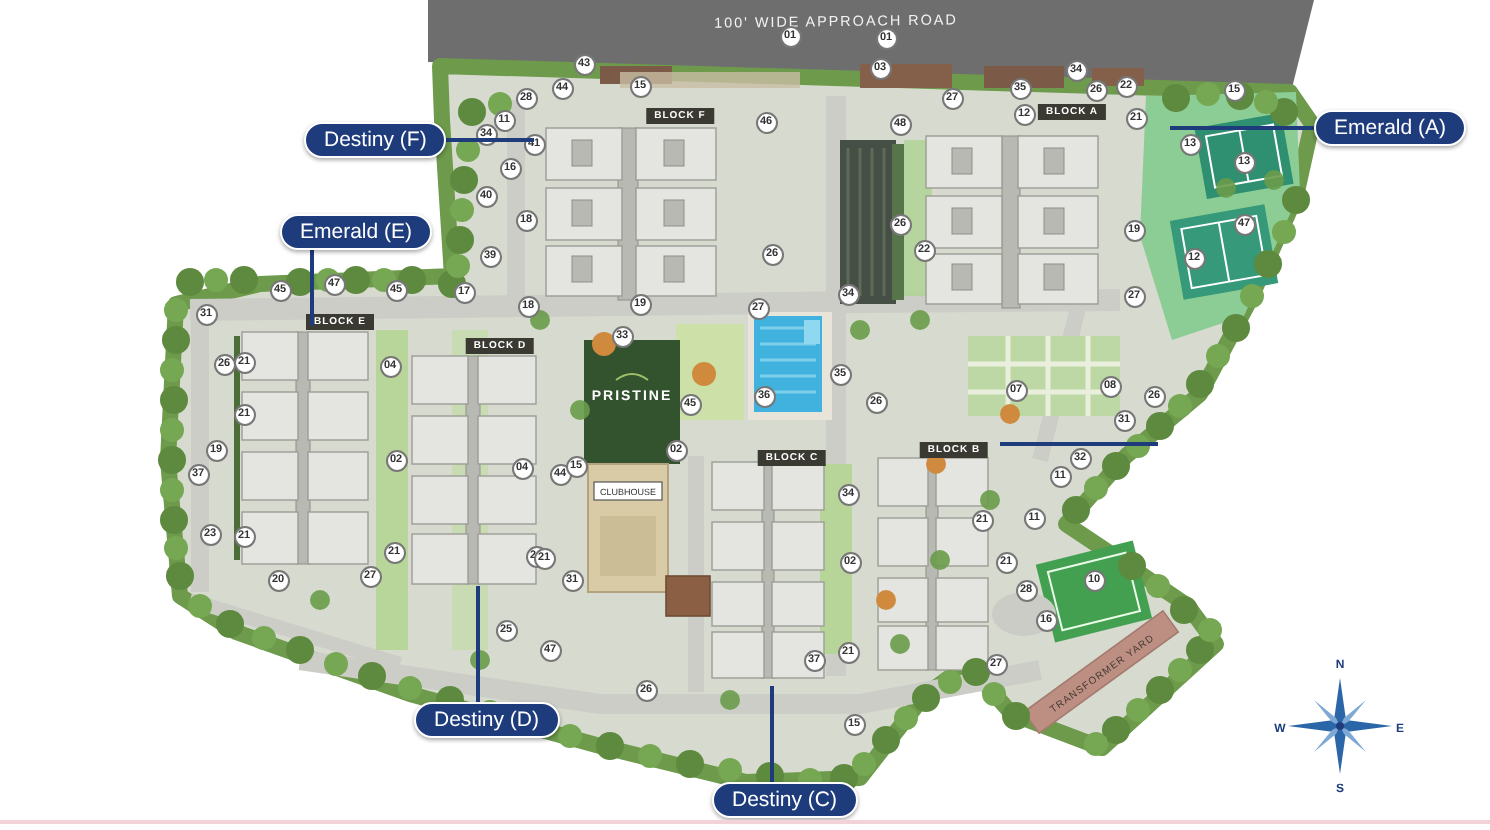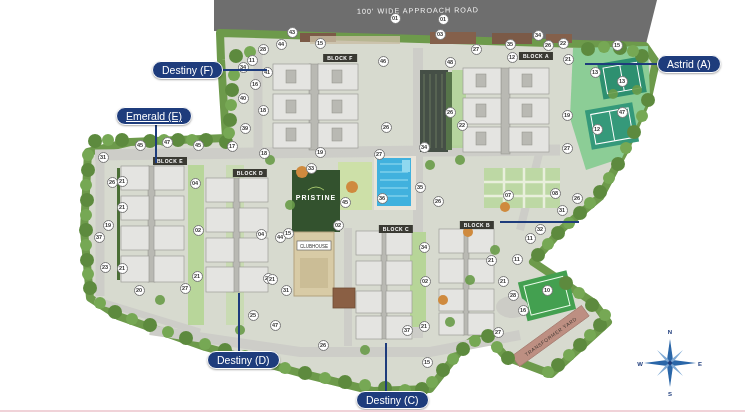--- a/index.html
+++ b/index.html
@@ -421,23 +421,23 @@
       <div class="marker" style="left: 485.5px; top: 254.5px;">21</div>
       <div class="blockbar" style="left: 340px; top: 58px;">BLOCK F</div>
       <div class="blockbar" style="left: 536px; top: 56px;">BLOCK A</div>
       <div class="blockbar" style="left: 170px; top: 161px;">BLOCK E</div>
       <div class="blockbar" style="left: 250px; top: 173px;">BLOCK D</div>
       <div class="blockbar" style="left: 396px; top: 229px;">BLOCK C</div>
       <div class="blockbar" style="left: 477px; top: 225px;">BLOCK B</div>
       <div class="callout-line" style="left: 216px; top: 69.25px; width: 51px; height: 1.5px;"></div>
       <div class="pill" style="left: 152px; top: 61px;">Destiny (F)</div>
       <div class="callout-line" style="left: 585px; top: 63.25px; width: 72px; height: 1.5px;"></div>
-      <div class="pill" style="left: 657px; top: 55px;">Astrid (A)</div>
+      <div class="pill" style="left: 657px; top: 55px;">Emerald (A)</div>
       <div class="callout-line" style="left: 155.25px; top: 125px; width: 1.5px; height: 38px;"></div>
-      <div class="pill" style="left: 116px; top: 107px; text-decoration: underline;">Emerald (E)</div>
+      <div class="pill" style="left: 140px; top: 107px;">Emerald (E)</div>
       <div class="callout-line" style="left: 500px; top: 221.25px; width: 79px; height: 1.5px;"></div>
       <div class="callout-line" style="left: 238.25px; top: 293px; width: 1.5px; height: 58px;"></div>
       <div class="pill" style="left: 207px; top: 351px;">Destiny (D)</div>
       <div class="callout-line" style="left: 385.25px; top: 343px; width: 1.5px; height: 48px;"></div>
       <div class="pill" style="left: 356px; top: 391px;">Destiny (C)</div>
     </div>
 
   <div id="bottom-line"></div>
 </div>
 

